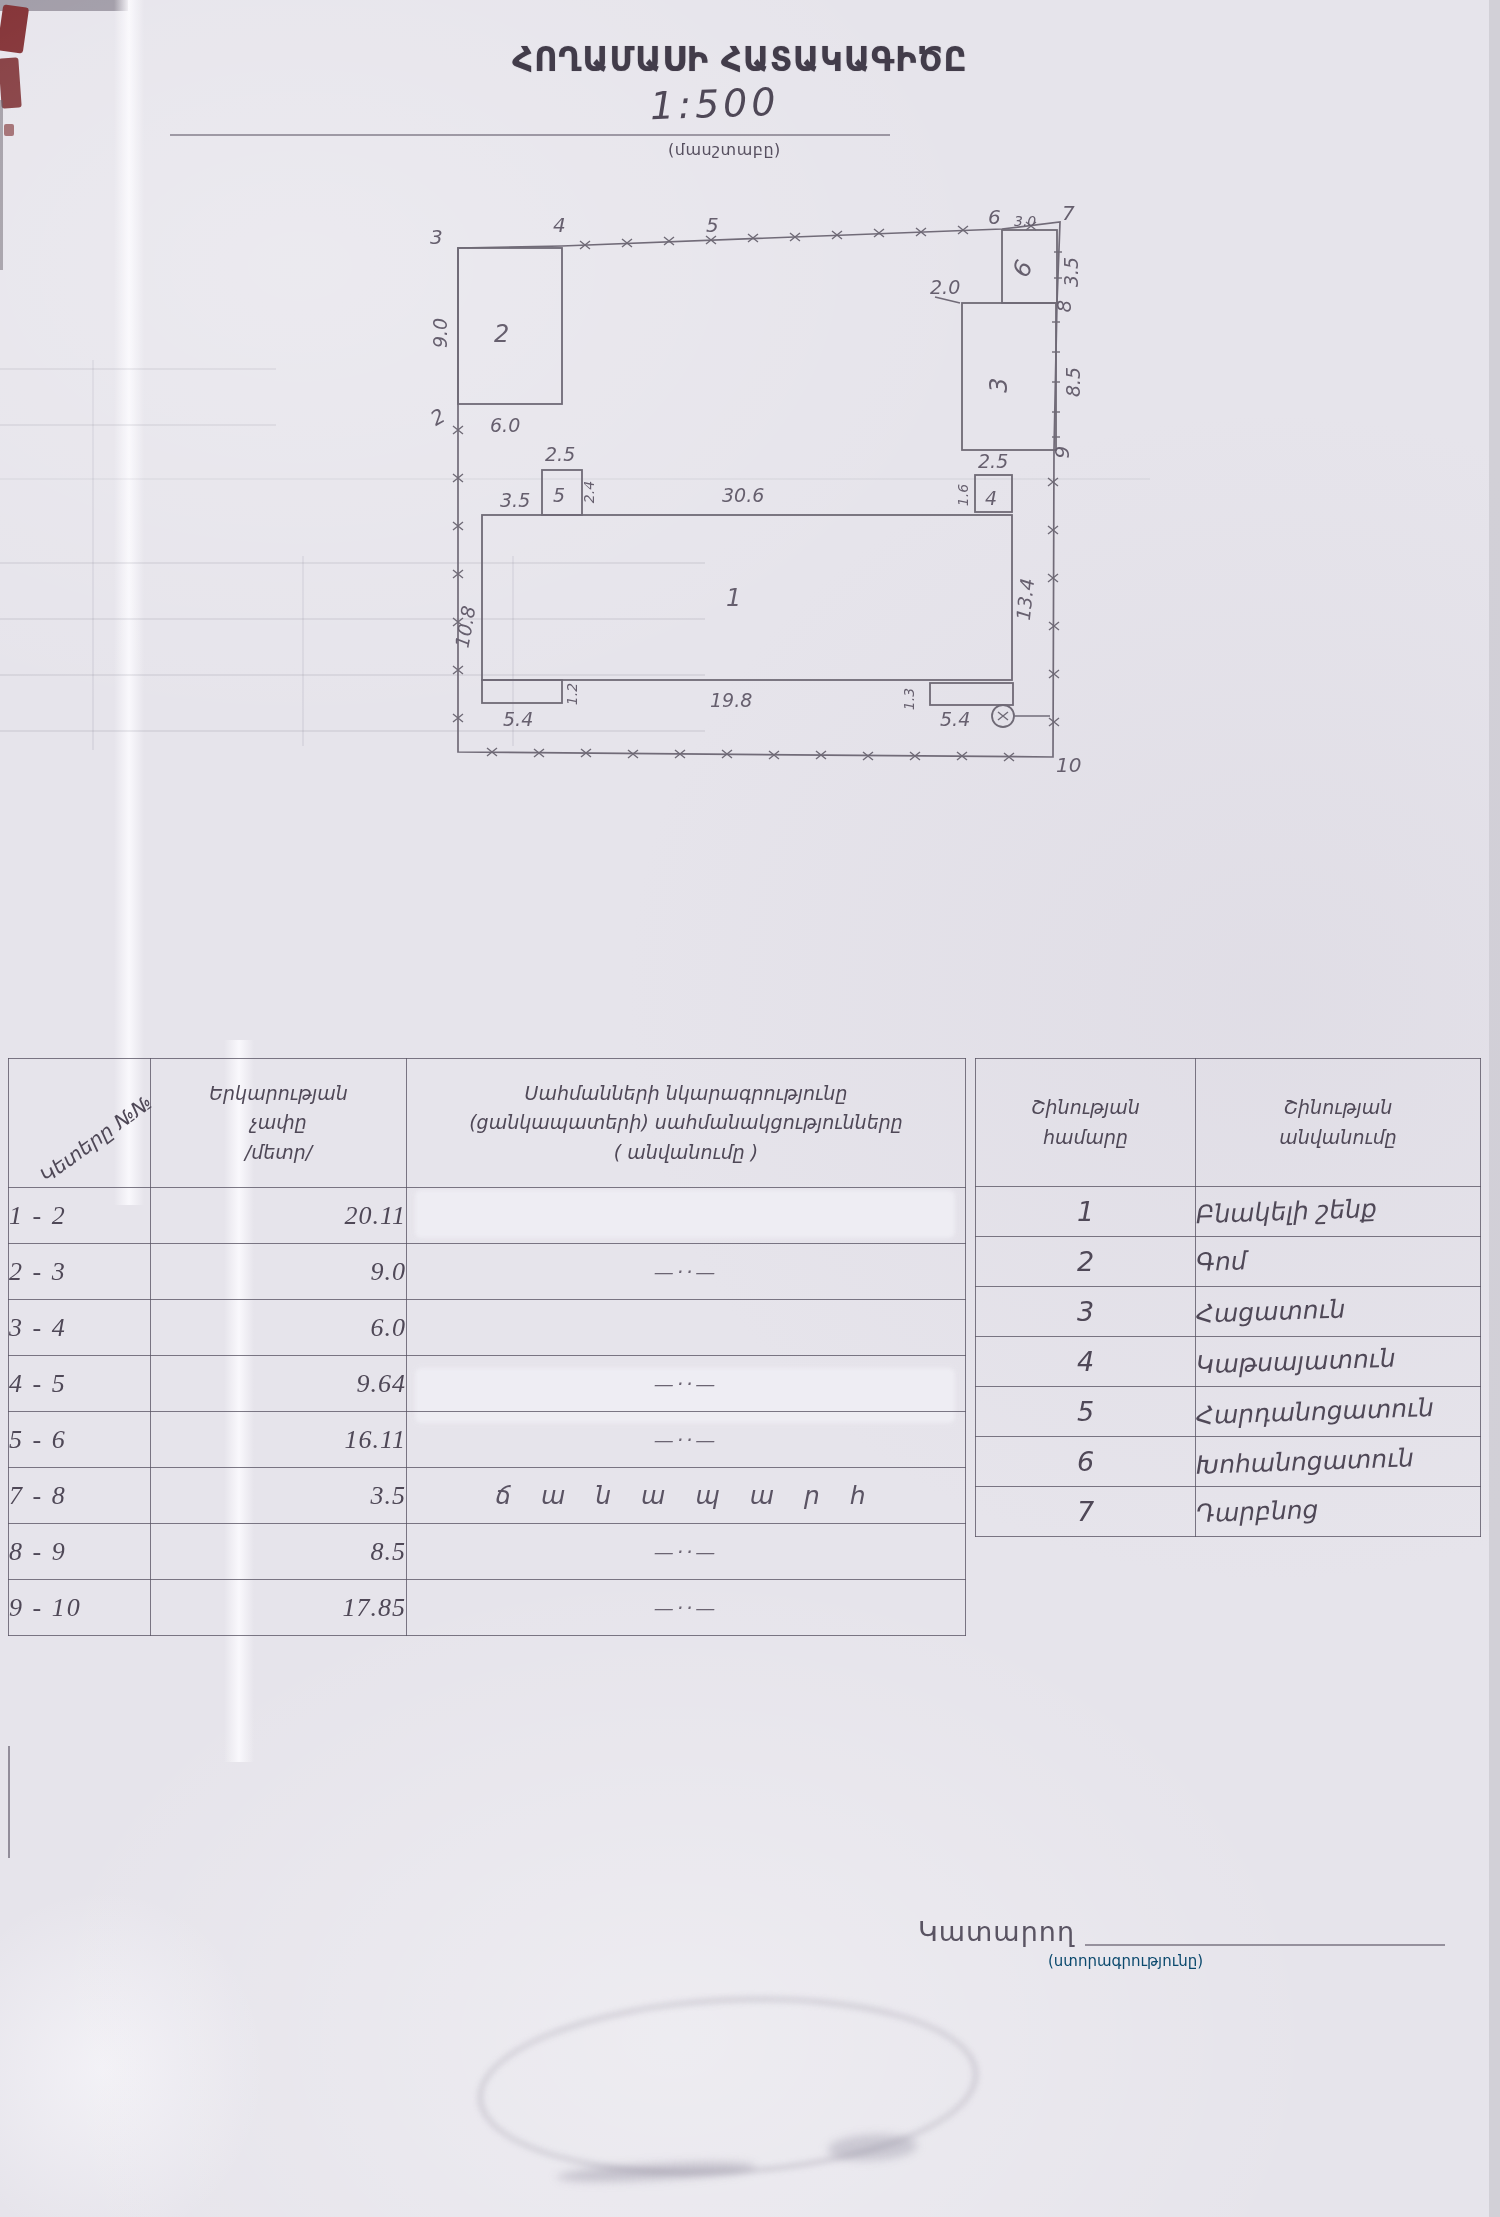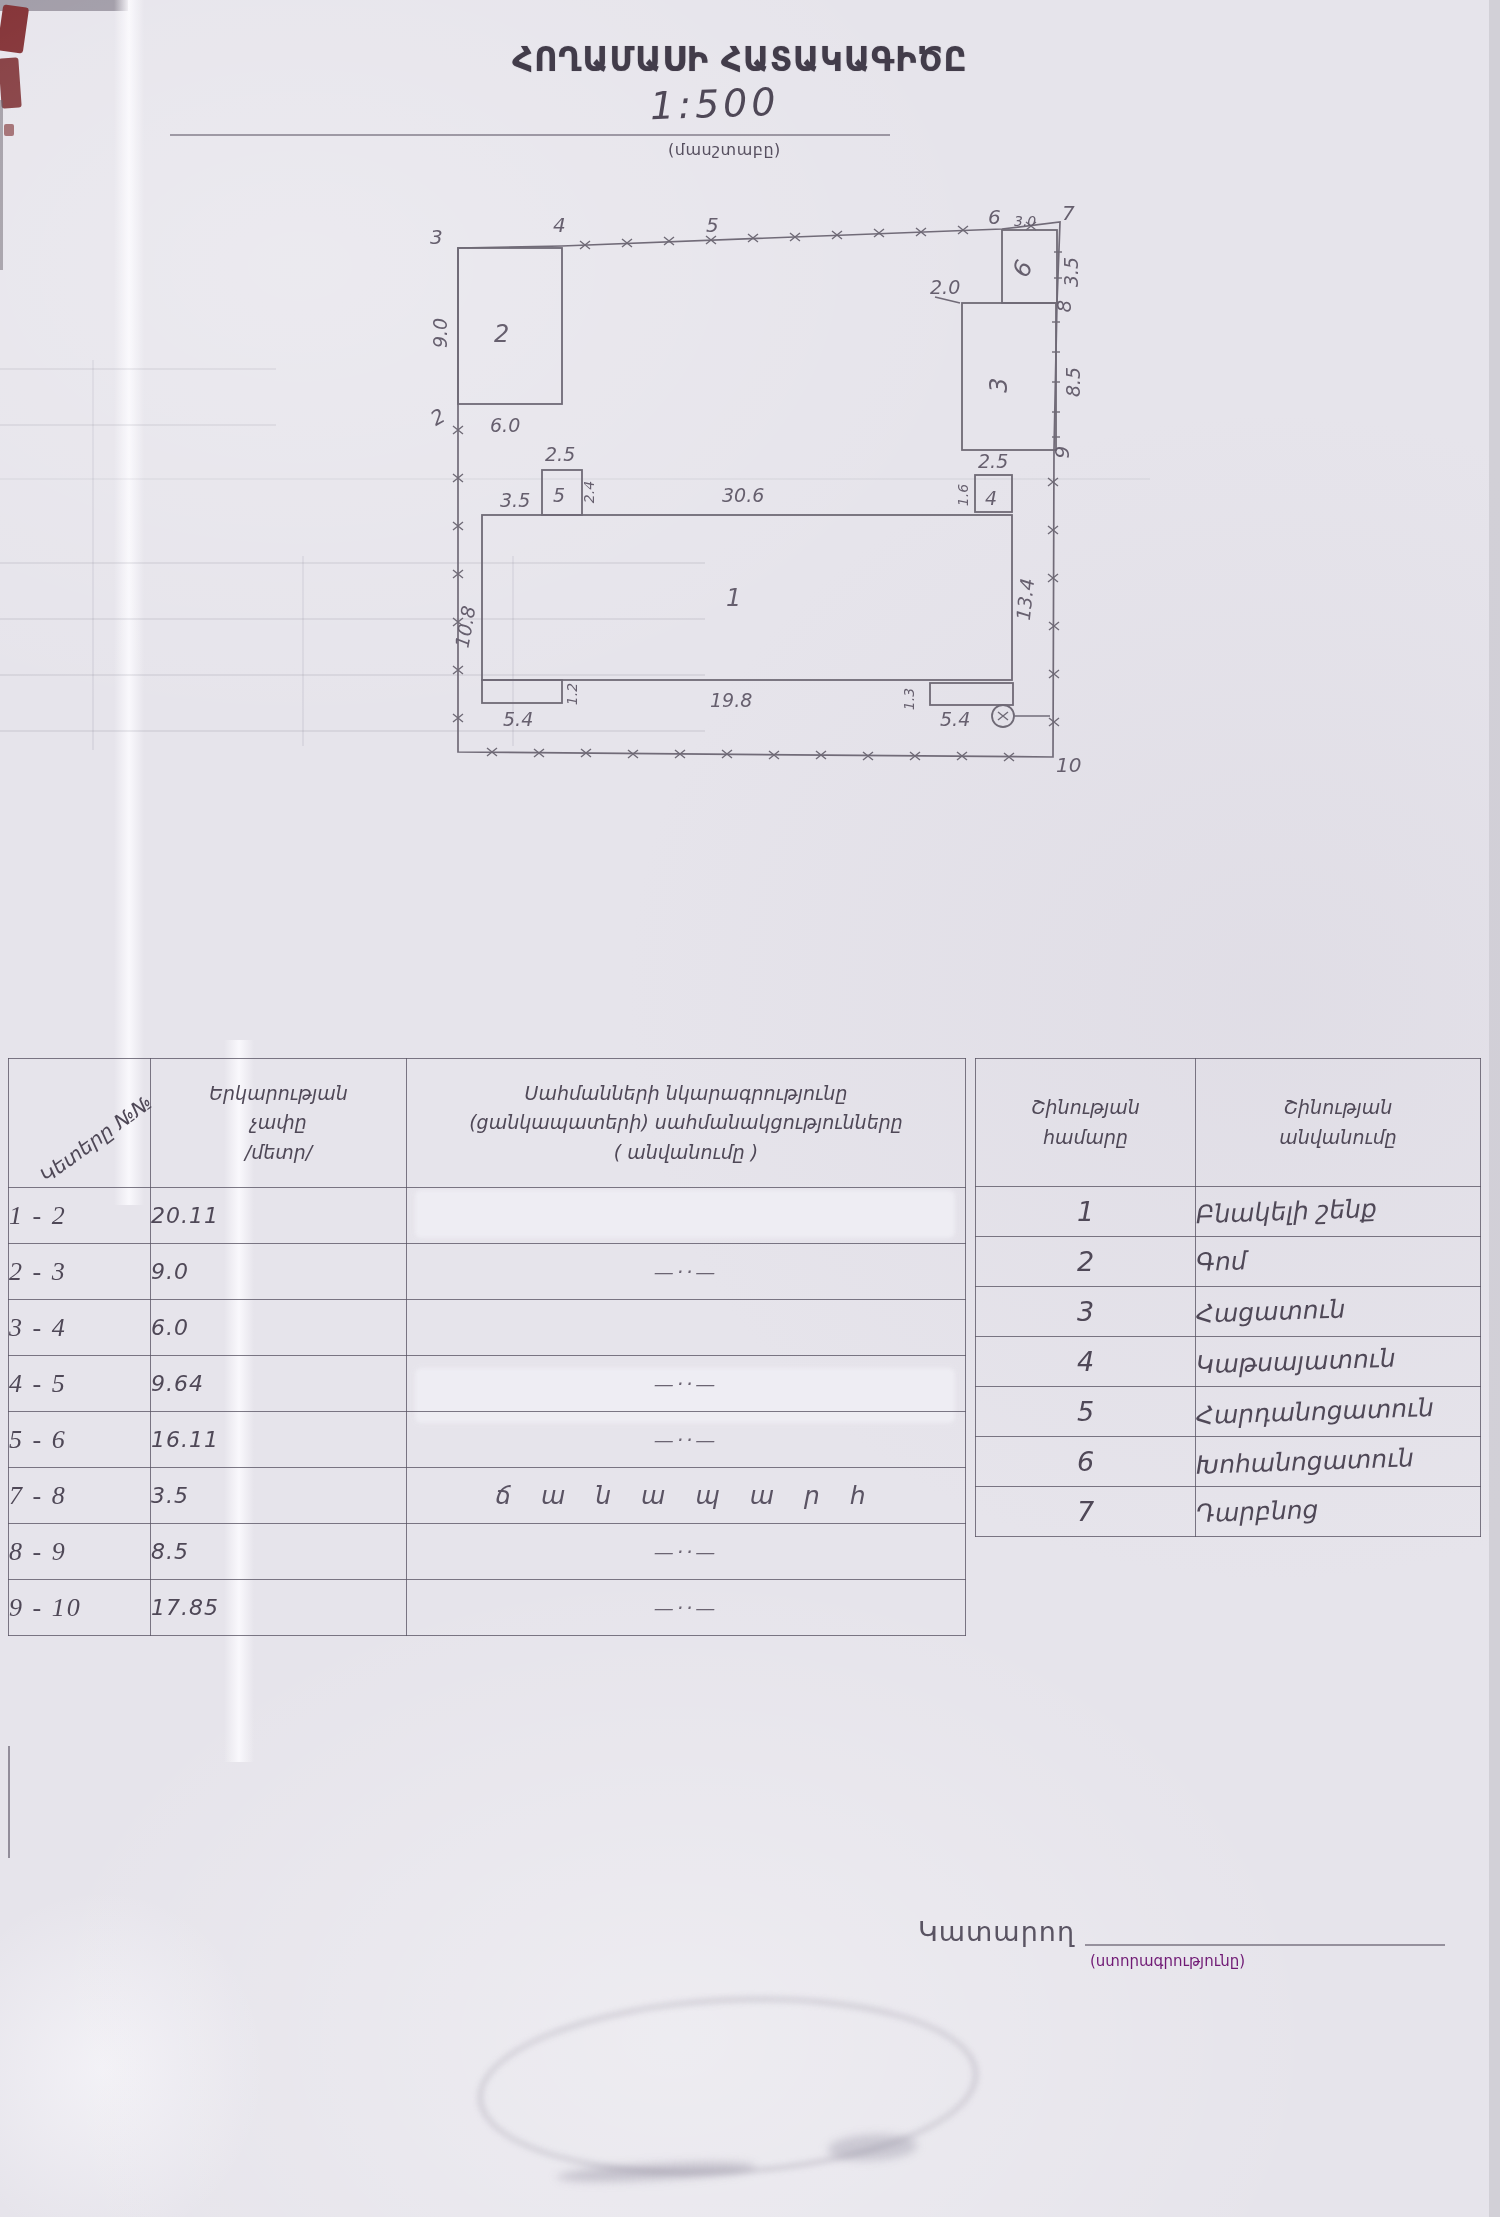--- a/index.html
+++ b/index.html
@@ -53,33 +53,33 @@
                   font-weight:normal;overflow:visible;}
   .tbl-left{left:8px;top:1058px;width:957px;}
   .tbl-right{left:975px;top:1058px;width:505px;}
   .hw{font-family:"DejaVu Sans",sans-serif;font-style:italic;color:#4f4857;}
   .hdr-cell{position:relative;height:128px;}
   .hdr-diag{position:absolute;left:2px;top:68px;width:170px;transform:rotate(-36deg);
             font-size:20px;white-space:nowrap;}
   .hdr-lines{text-align:center;font-size:19px;line-height:1.55;}
   .hdr-lines .l{display:block;}
   .seg-cell{font-size:26px;padding-left:14px;letter-spacing:2px;font-family:Liberation Serif, serif;}
-  .len-cell{font-size:22px;text-align:left;letter-spacing:1px;}
+  .len-cell{font-size:26px;text-align:right;letter-spacing:1px;font-family:Liberation Serif, serif;}
   .desc-cell{text-align:center;font-size:22px;color:#5a5363;}
   .ditto{letter-spacing:3px;font-size:20px;color:#6b6472;}
   .road{letter-spacing:11px;font-size:25px;}
   .street{letter-spacing:2px;font-size:25px;}
   .num-cell{text-align:center;font-size:27px;}
   .name-cell{font-size:25px;padding-left:18px;}
   .name-cell span{display:inline-block;transform:rotate(-2deg);white-space:nowrap;}
   .tbl-stub{position:absolute;left:8px;top:1746px;width:2px;height:112px;background:rgba(90,84,100,.6);}
   
   .executor{position:absolute;left:918px;top:1916px;font-size:27px;color:#5a5463;letter-spacing:1px;}
   .sig-line{position:absolute;left:1085px;top:1944px;width:360px;height:2px;background:rgba(95,88,104,.6);}
-  .sig-caption{position:absolute;left:1090px;top:1952px;font-size:15px;color:#701a75;}
+  .sig-caption{position:absolute;left:1048px;top:1952px;font-size:15px;color:#0c4a6e;}
   
   .stamp{position:absolute;left:478px;top:1998px;width:492px;height:168px;
          border:4px solid rgba(128,122,142,.34);border-radius:50%;filter:blur(3px);
          transform:rotate(-3deg);}
   .stamp .sm1{position:absolute;left:70px;bottom:-6px;width:200px;height:16px;background:rgba(110,104,126,.30);
               border-radius:50%;filter:blur(3px);}
   .stamp .sm2{position:absolute;right:60px;bottom:2px;width:90px;height:26px;background:rgba(110,104,126,.26);
               border-radius:50%;filter:blur(3px);}
 </style>
 </head>

